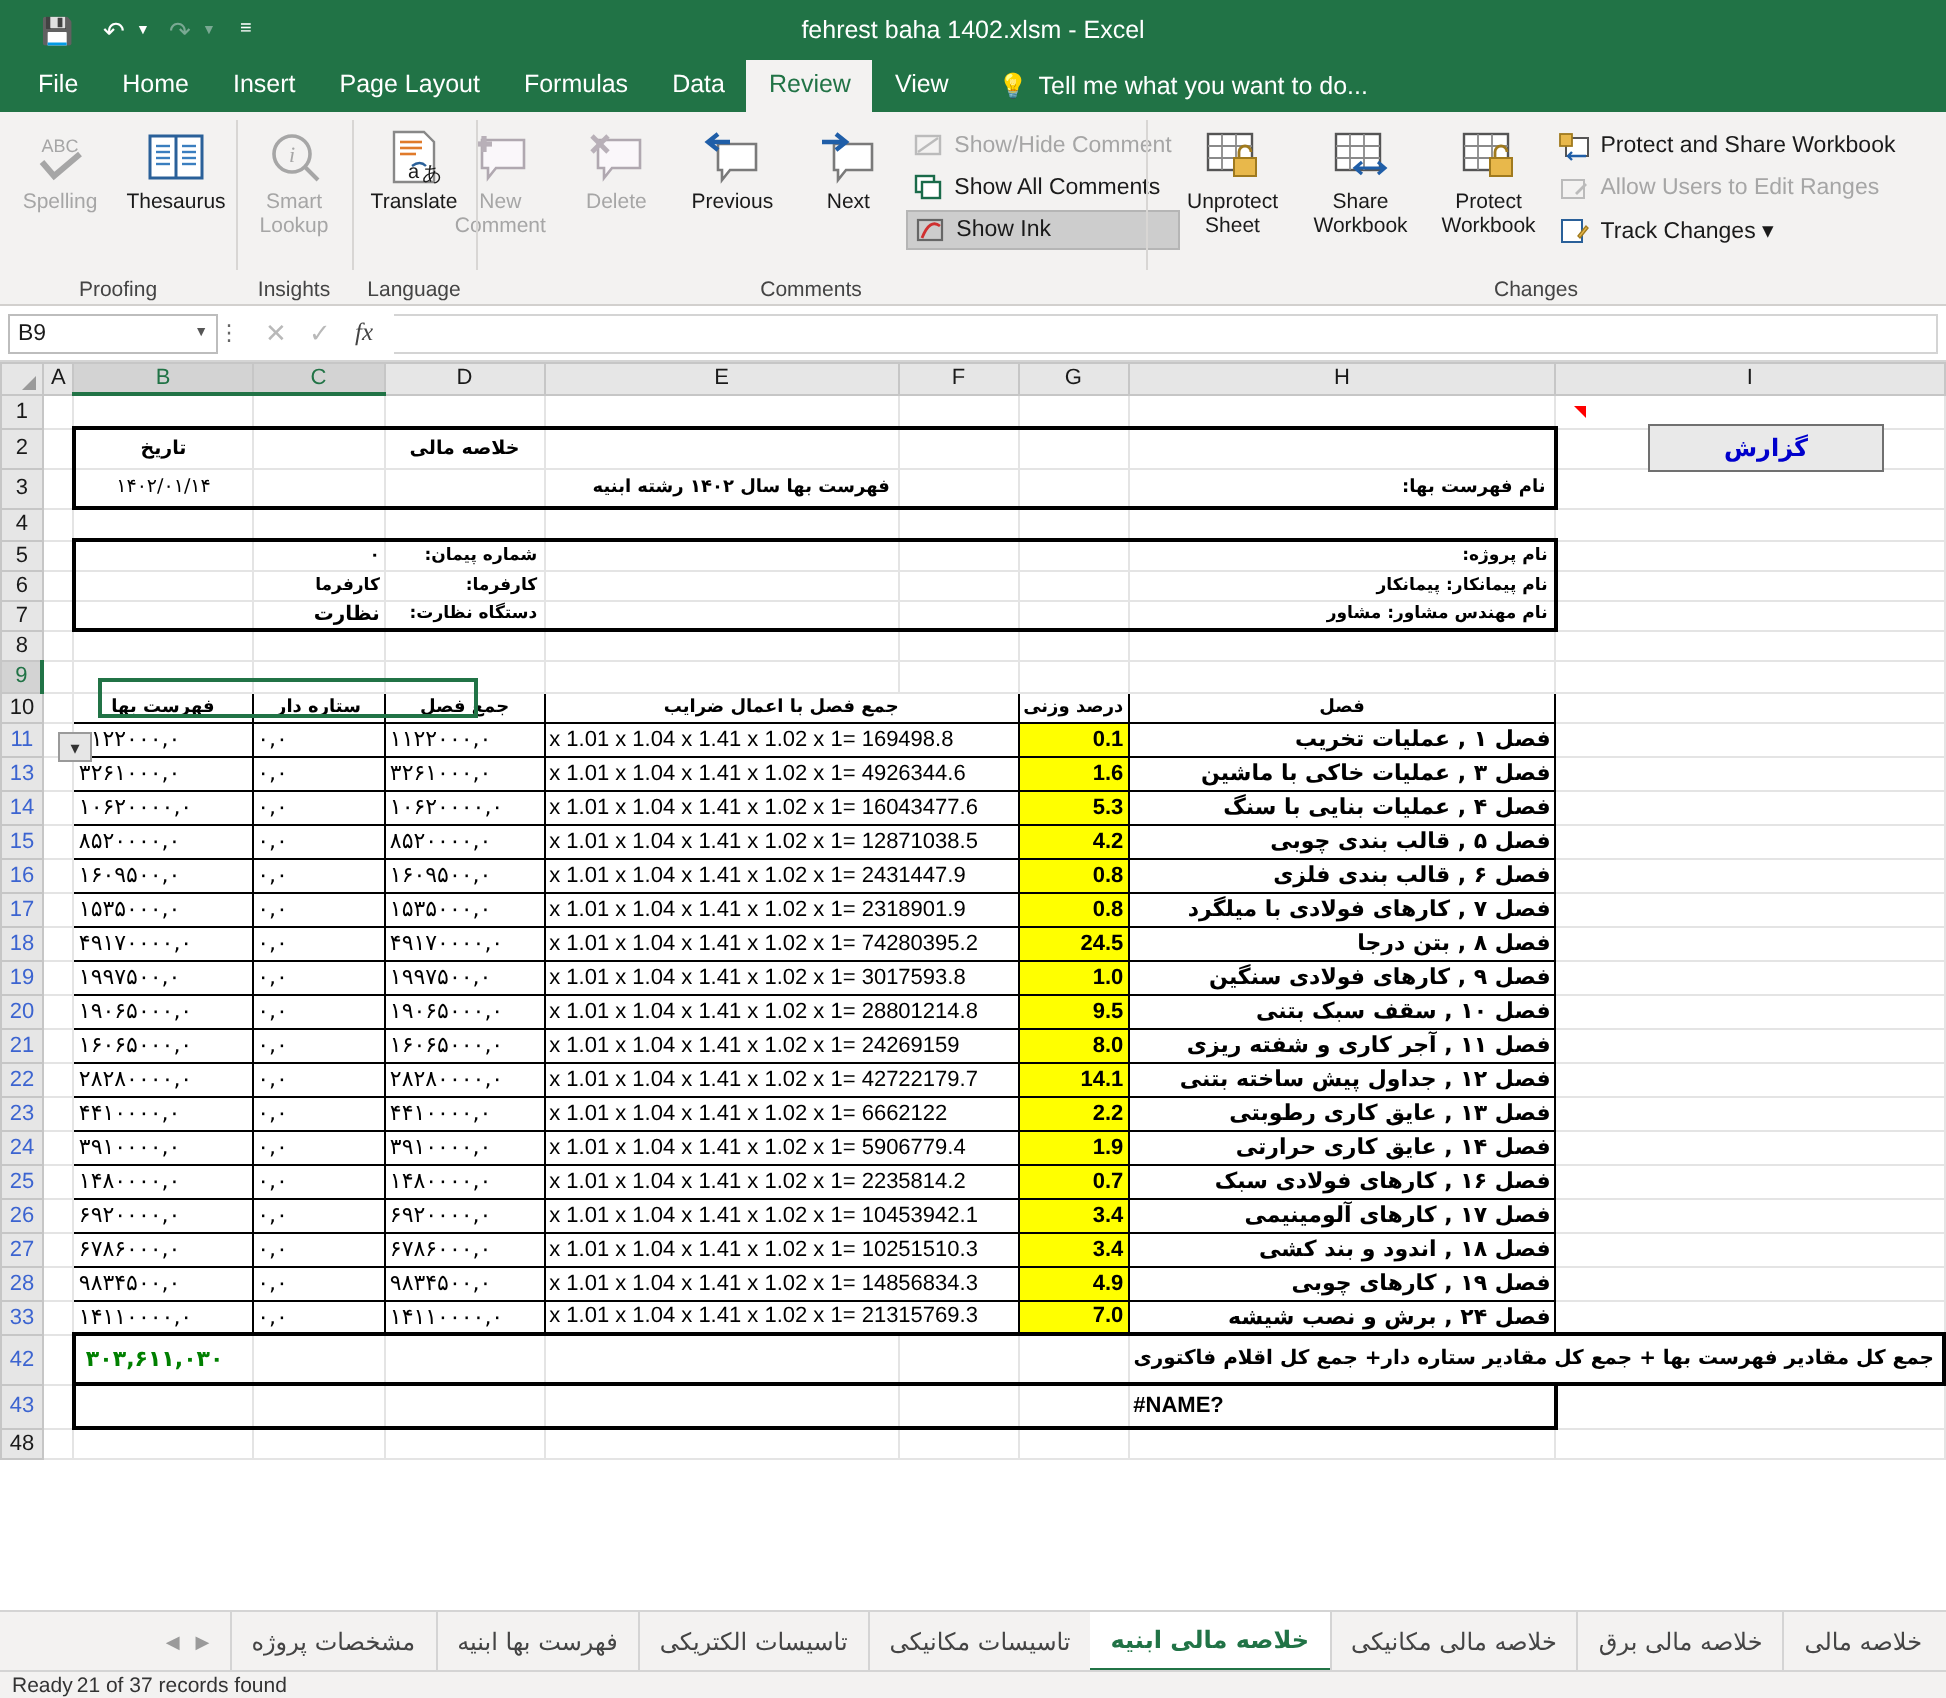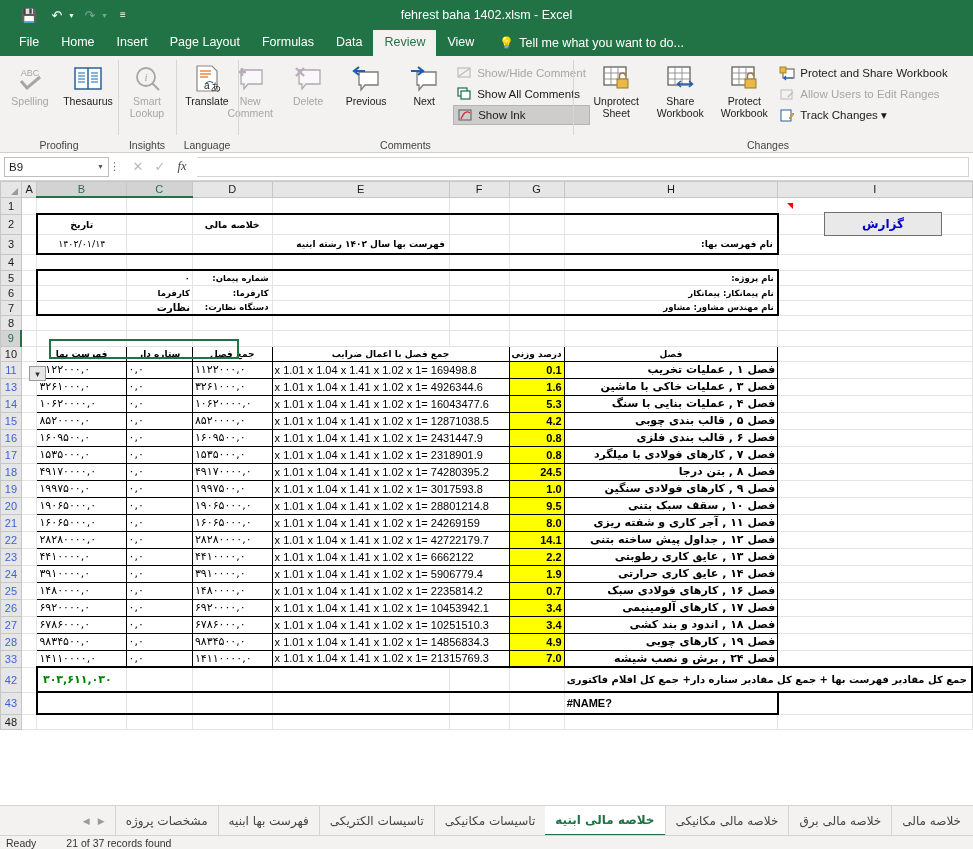--- a/index.html
+++ b/index.html
@@ -186,21 +186,21 @@
     border-left: 1px solid #d4d4d4; font-family: "DejaVu Sans", sans-serif;
   }
   .stab.active {
     background: #ffffff; color: #217346; font-weight: bold;
     border-bottom: 2px solid #217346; border-left: none;
   }
   #statusbar {
     position: absolute; left: 0; right: 0; bottom: 0; height: 14px;
     background: #f3f2f1; border-top: 1px solid #d4d4d4;
     display: flex; align-items: center; font-size: 10.5px; color: #333;
-    padding-left: 6px; gap: 30px; text-align: right;
+    padding-left: 6px; gap: 2px; text-align: right;
   }
 </style>
 </head>
 <body>
 
 <div id="titlebar">
   <div class="qat">
     <div class="qat-btn">💾</div>
     <div class="qat-btn">↶</div>
     <span class="qat-caret">▼</span>

